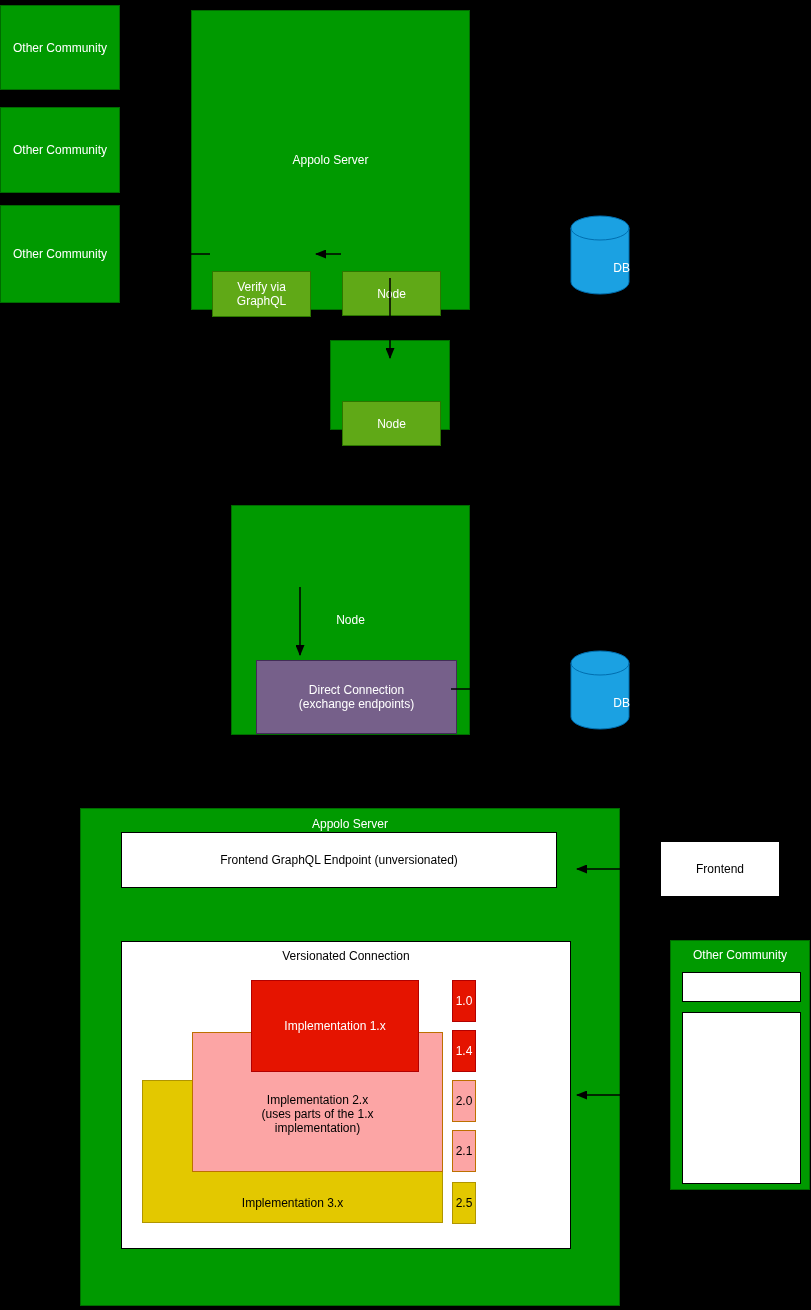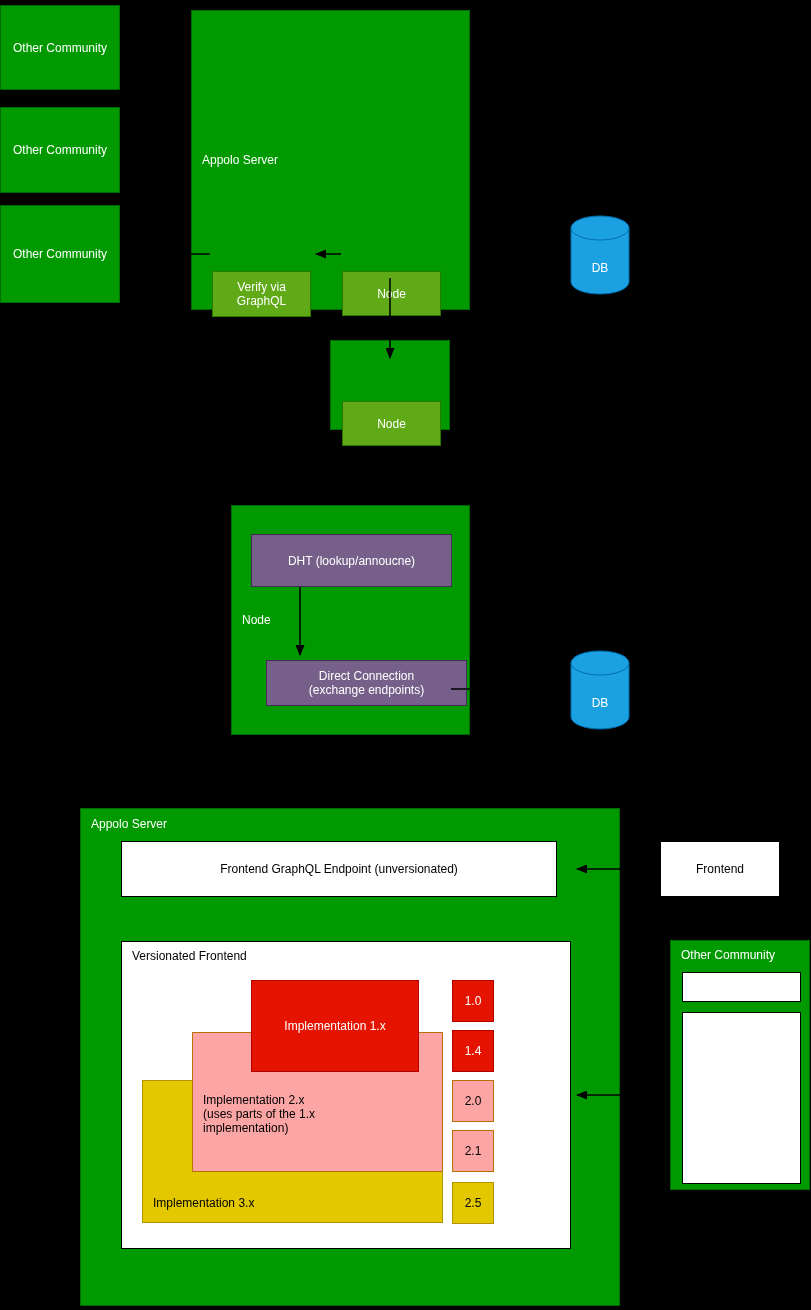--- a/index.html
+++ b/index.html
@@ -14,25 +14,25 @@
   .lgreen{background:#60a917;border:1px solid #2d7600;margin-top:38px;}
   .purple{background:#76608a;border:1px solid #432d57;}
   .wbox{background:#ffffff;border:1px solid #000000;}
   .redbox{background:#e51400;border:1px solid #b20000;}
   .orangebox{background:#fca5a5;border:1px solid #bd7000;}
   .yellowbox{background:#e3c800;border:1px solid #b09500;}
   .center{display:flex;align-items:center;justify-content:center;text-align:center;}
   .white-t{color:#ffffff;}
   .black-t{color:#000000;}
   .pre{white-space:pre-line;}
-  .hline{position:absolute;left:10px;right:0;text-align:left;}
+  .hline{position:absolute;left:0;right:0;text-align:center;}
   .overlay{position:absolute;left:0;top:0;z-index:5;pointer-events:none;}
   .db{position:absolute;width:60px;height:80px;}
-  .db .dblbl{position:absolute;top:46px;left:0;right:0;text-align:center;}
-  .vtab{width:42px;height:42px;}
+  .db .dblbl{position:absolute;top:46px;left:0;right:0;text-align:right;}
+  .vtab{width:24px;height:42px;}
 </style>
 </head>
 <body>
 
 <div class="stage">
 
   <div class="box green center" style="left:0;top:5px;width:120px;height:85px">
     <span class="white-t">Other Community</span>
   </div>
   <div class="box green center" style="left:0;top:107px;width:120px;height:86px">
@@ -61,47 +61,44 @@
 
   <div class="db" style="left:570px;top:215px">
     <svg width="60" height="80" viewBox="0 0 60 80">
       <path d="M1,13 a29,12 0 0 1 58,0 v54 a29,12 0 0 1 -58,0 z" fill="#1ba1e2" stroke="#006EAF"></path>
       <path d="M1,13 a29,12 0 0 0 58,0" fill="none" stroke="#006EAF"></path>
     </svg>
     <span class="dblbl white-t">DB</span>
   </div>
 
   <div class="box green" style="left:231px;top:505px;width:239px;height:230px">
-    <div class="box purple center" style="left:19px;top:28px;width:201px;height:53px">
-      <span class="white-t">DHT (lookup/annoucne)</span>
-    </div>
     <div class="hline white-t" style="top:107px">Node</div>
-    <div class="box purple center" style="left:34px;top:154px;width:201px;height:46px">
+    <div class="box purple center" style="left:24px;top:154px;width:201px;height:74px">
       <span class="white-t pre">Direct Connection
 (exchange endpoints)</span>
     </div>
   </div>
 
   <div class="db" style="left:570px;top:650px">
     <svg width="60" height="80" viewBox="0 0 60 80">
       <path d="M1,13 a29,12 0 0 1 58,0 v54 a29,12 0 0 1 -58,0 z" fill="#1ba1e2" stroke="#006EAF"></path>
       <path d="M1,13 a29,12 0 0 0 58,0" fill="none" stroke="#006EAF"></path>
     </svg>
     <span class="dblbl white-t">DB</span>
   </div>
 
   <div class="box green" style="left:80px;top:808px;width:540px;height:498px">
     <div class="hline white-t" style="top:8px">Appolo Server</div>
 
-    <div class="box wbox center" style="left:40px;top:32px;width:436px;height:56px">
+    <div class="box wbox center" style="left:40px;top:23px;width:436px;height:56px">
       <span class="black-t">Frontend GraphQL Endpoint (unversionated)</span>
     </div>
 
     <div class="box wbox" style="left:40px;top:132px;width:450px;height:308px">
-      <div class="hline black-t" style="top:7px">Versionated Frontend</div>
+      <div class="hline black-t" style="top:7px">Versionated Connection</div>
 
       <div class="box yellowbox" style="left:20px;top:138px;width:301px;height:143px">
         <div class="hline black-t" style="bottom:12px">Implementation 3.x</div>
       </div>
 
       <div class="box orangebox" style="left:70px;top:90px;width:251px;height:140px">
         <div class="hline black-t pre" style="top:60px">Implementation 2.x
 (uses parts of the 1.x
 implementation)</div>
       </div>

